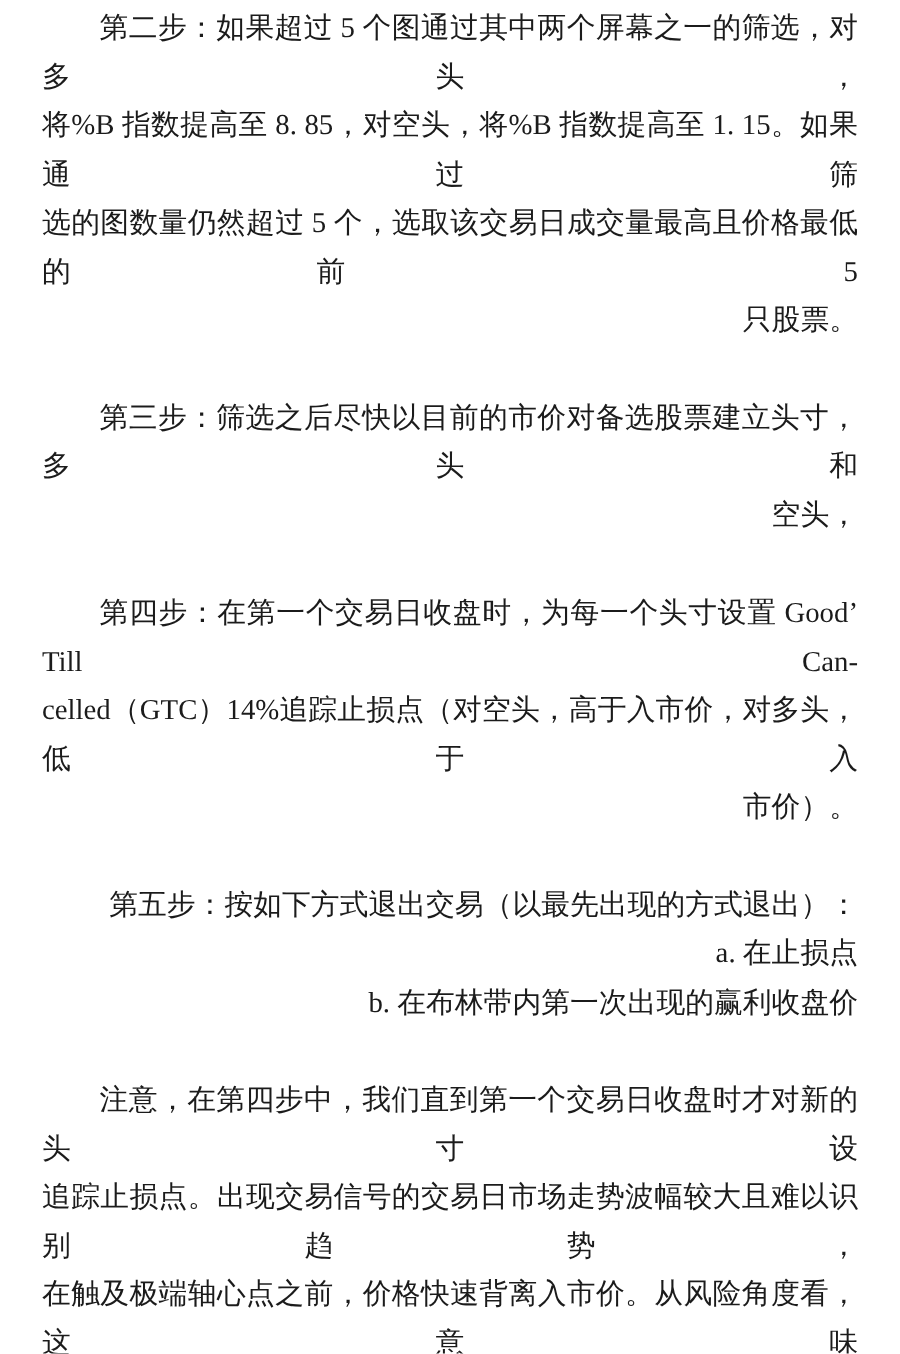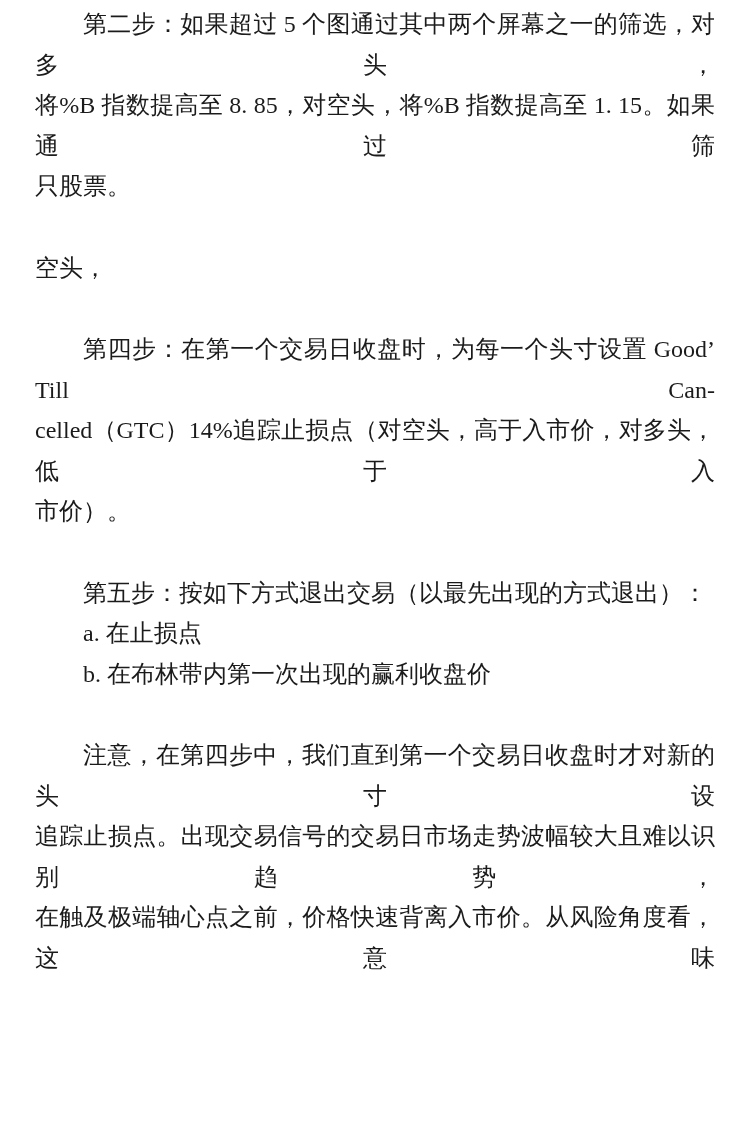--- a/index.html
+++ b/index.html
@@ -27,44 +27,46 @@
     margin: 0 0 41px 0;
   }
   .para:last-child {
     margin-bottom: 0;
   }
   .line {
     margin: 0;
     padding: 0;
     line-height: 40.5px;
     min-height: 40.5px;
-    text-align: left;
+    text-align: right;
   }
   
   .line.just {
     text-align: justify;
     text-align-last: justify;
   }
   
   .line.indent {
     text-indent: 48px;
   }
 </style>
 </head>
 <body>
 
 <div class="page">
 
   <div class="para">
     <p class="line just indent">第二步：如果超过 5 个图通过其中两个屏幕之一的筛选，对多头，</p>
     <p class="line just">将%B 指数提高至 8. 85，对空头，将%B 指数提高至 1. 15。如果通过筛</p>
+    <p class="line just">选的图数量仍然超过 5 个，选取该交易日成交量最高且价格最低的前 5</p>
     <p class="line">只股票。</p>
   </div>
 
   <div class="para">
+    <p class="line just indent">第三步：筛选之后尽快以目前的市价对备选股票建立头寸，多头和</p>
     <p class="line">空头，</p>
   </div>
 
   <div class="para">
     <p class="line just indent">第四步：在第一个交易日收盘时，为每一个头寸设置 Good’ Till Can-</p>
     <p class="line just">celled（GTC）14%追踪止损点（对空头，高于入市价，对多头，低于入</p>
     <p class="line">市价）。</p>
   </div>
 
   <div class="para">

